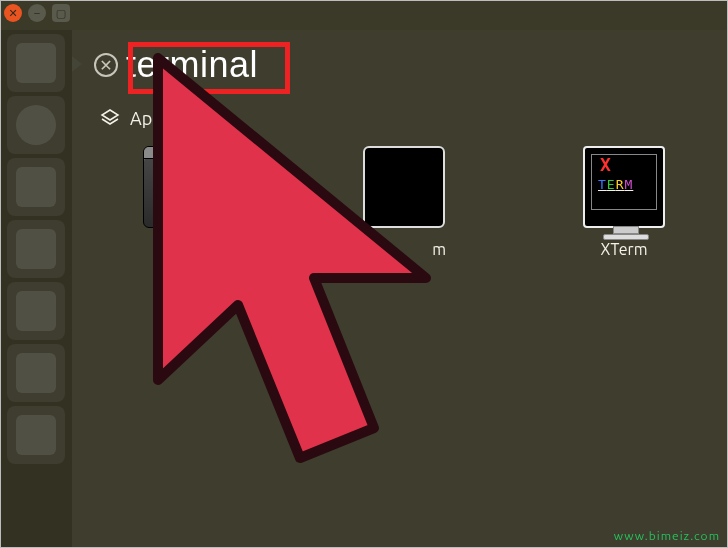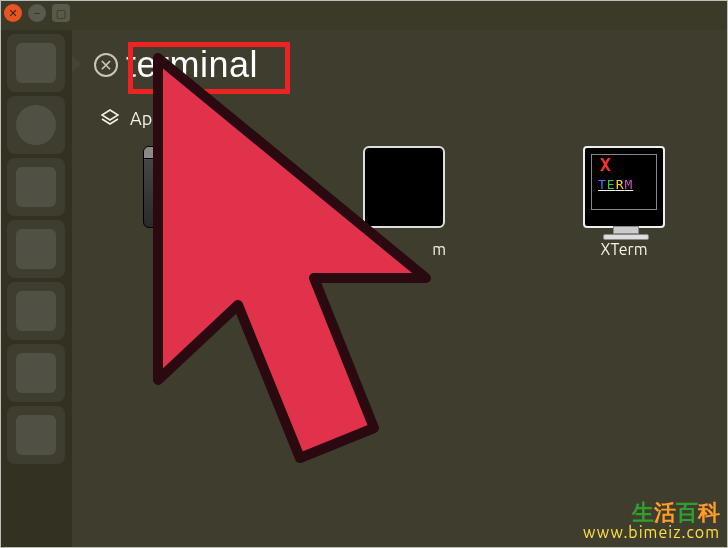--- a/index.html
+++ b/index.html
@@ -59,21 +59,21 @@
   .ic-xterm .base { position:absolute; bottom:-8px; left:28px; width:26px; height:8px; background:#ccc; border:1px solid #888;}
   .ic-xterm .foot { position:absolute; bottom:-14px; left:18px; width:46px; height:6px; background:#ddd; border:1px solid #888; border-radius:2px;}
 
   
   .big-cursor { position:absolute; top:50px; left:138px; z-index:80; pointer-events:none; }
 
   
   .watermark { position:absolute; bottom:6px; right:8px; text-align:right; font-size:14px; line-height:1.1; z-index:90; }
   .watermark .row1 span{ font-weight:bold; font-size:22px; }
   .wm-a{ color:#2fa02f;} .wm-b{ color:#ff9c2a;} .wm-c{ color:#2fa02f;} .wm-d{ color:#ff9c2a;}
-  .watermark .row2{ color:#fde047; font-size:16px; letter-spacing:1px;}
+  .watermark .row2{ color:#22c55e; font-size:12px; letter-spacing:1px;}
 
   
   .frame { position:absolute; inset:0; border:1px solid #bdbdbd; pointer-events:none; z-index:200;}
 </style>
 </head>
 <body>
 
 <div class="win-controls">
   <div class="win-btn win-close">✕</div>
   <div class="win-btn win-min">–</div>
@@ -168,19 +168,16 @@
            L 20 330
            L 100 255
            L 162 408
            L 236 378
            L 176 228
            L 288 228
            Z" fill="#e0324b" stroke="#2a0a10" stroke-width="10" stroke-linejoin="round"></path>
 </svg>
 
 <div class="watermark">
-  <div class="row1">
-    <span class="wm-a">生</span><span class="wm-b">活</span><span class="wm-c">百</span><span class="wm-d">科</span>
-  </div>
   <div class="row2">www.bimeiz.com</div>
 </div>
 
 <div class="frame"></div>
 
 </body></html>

